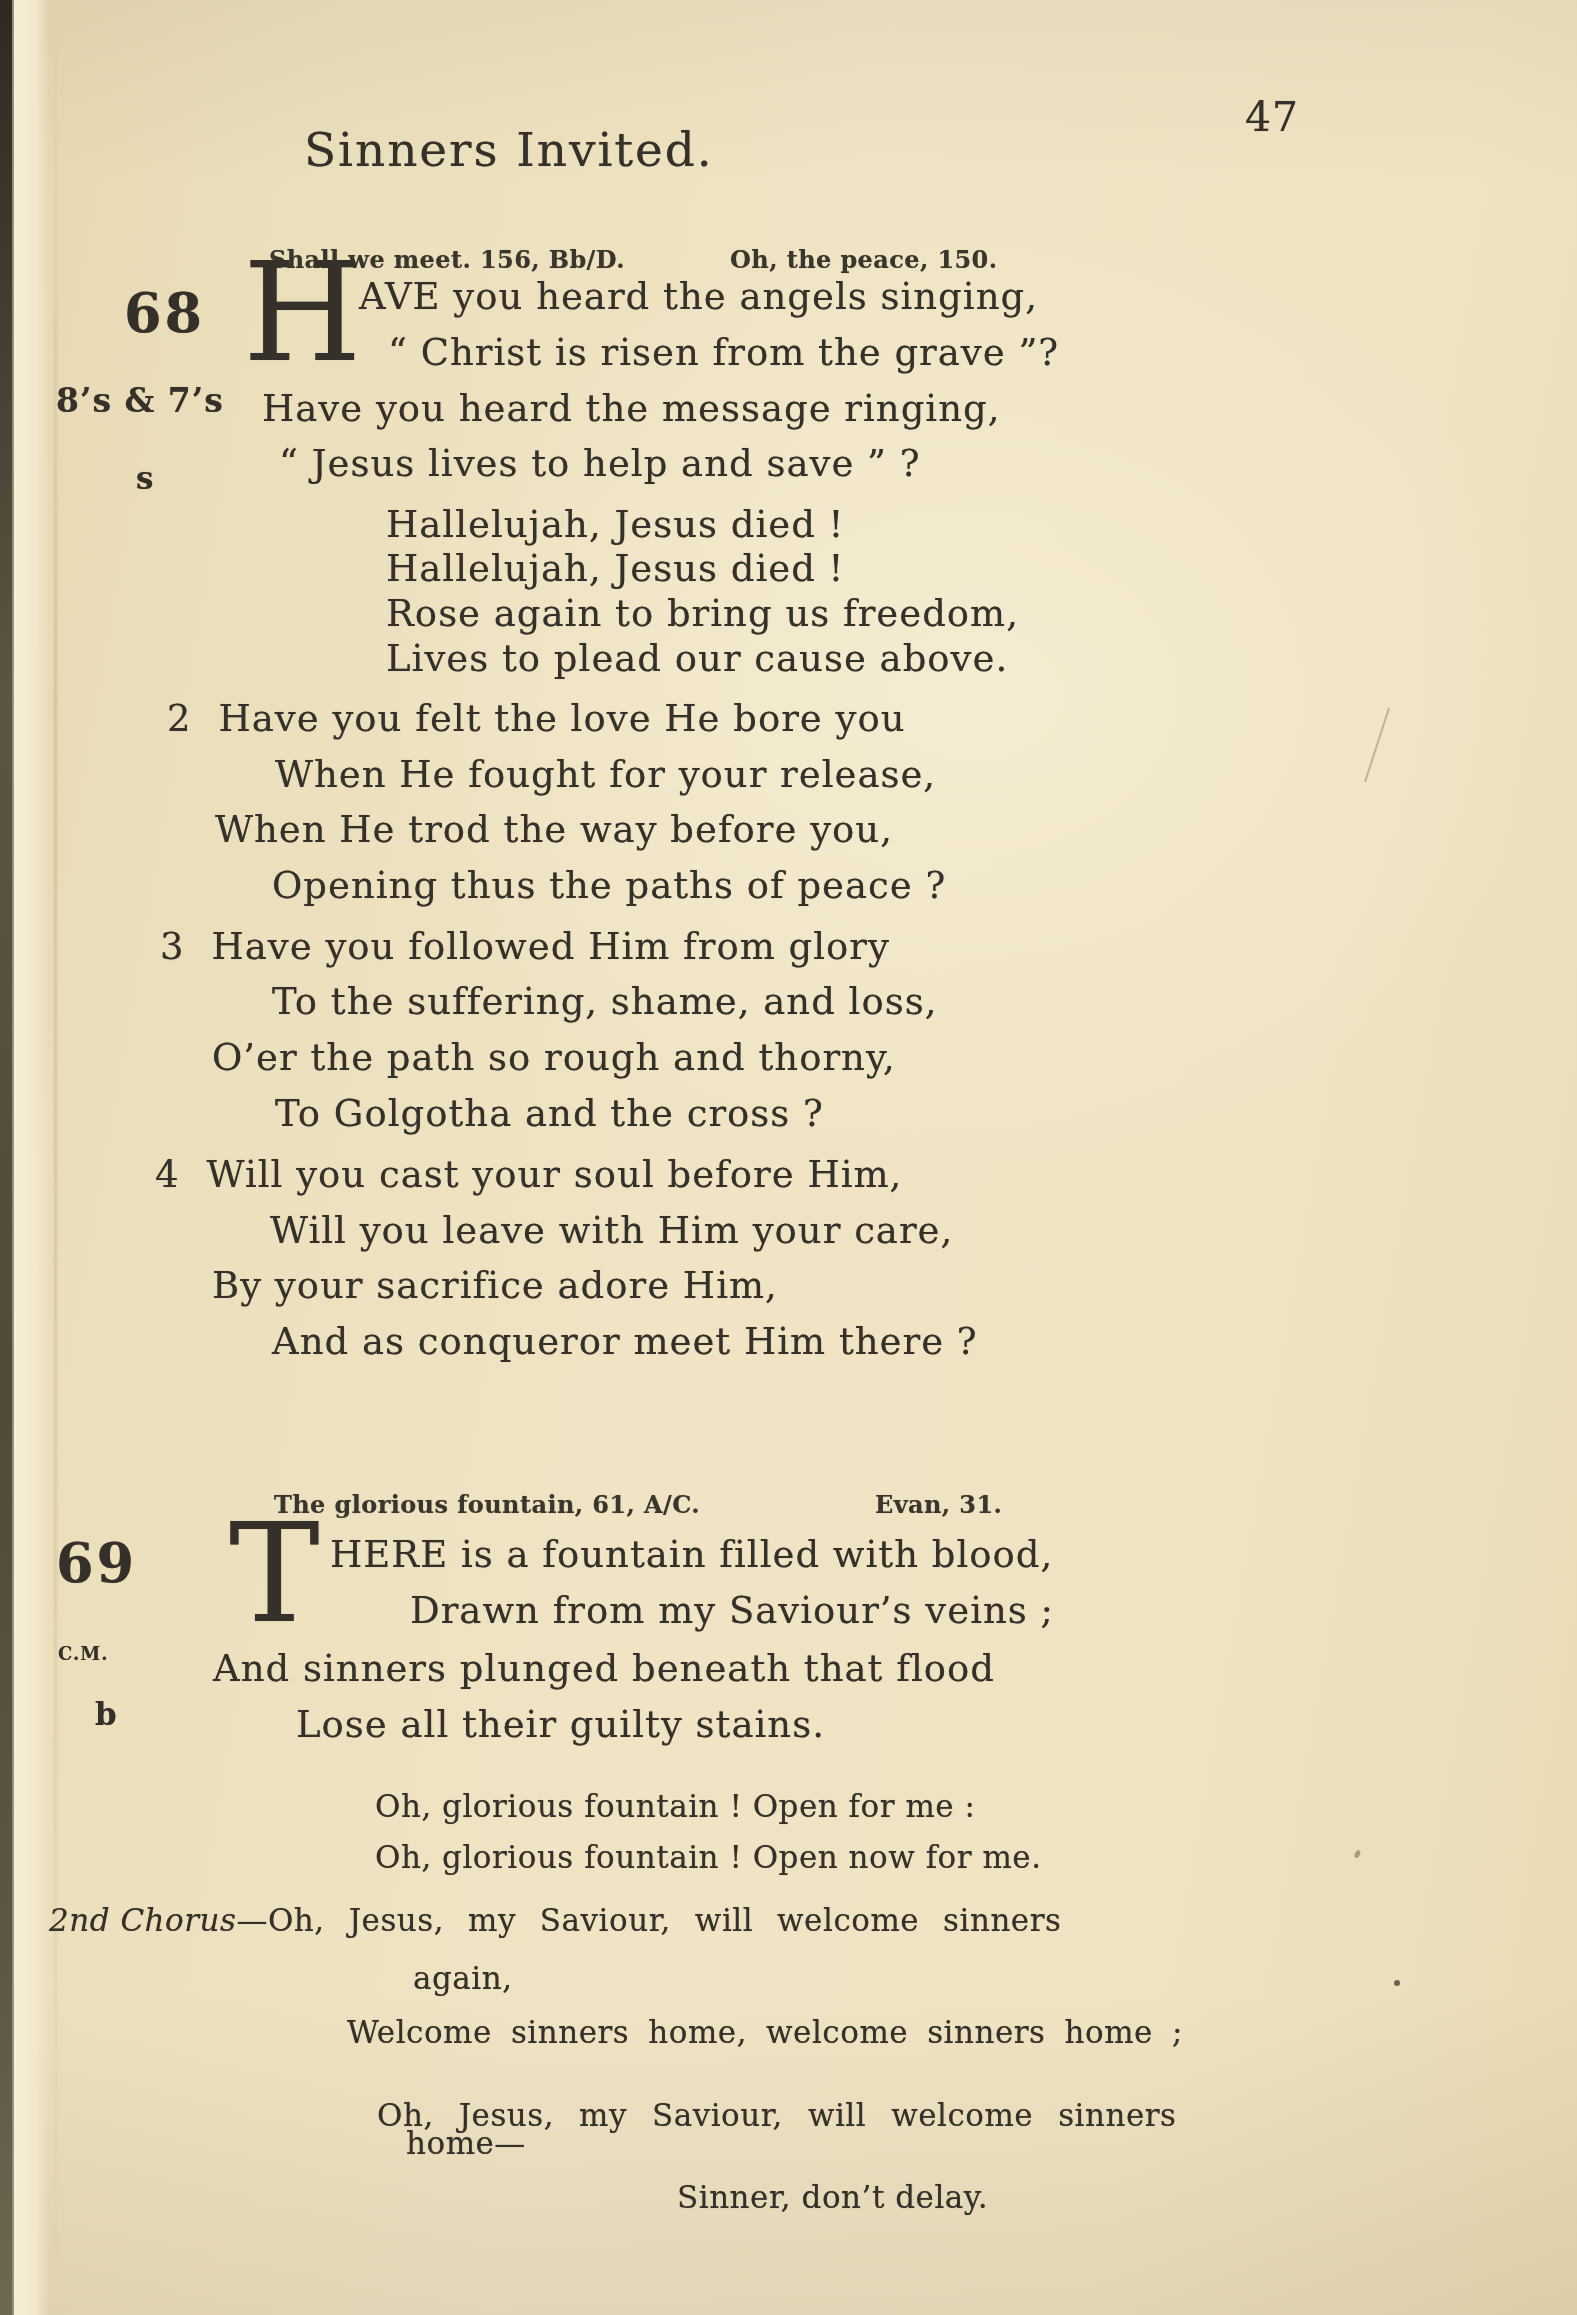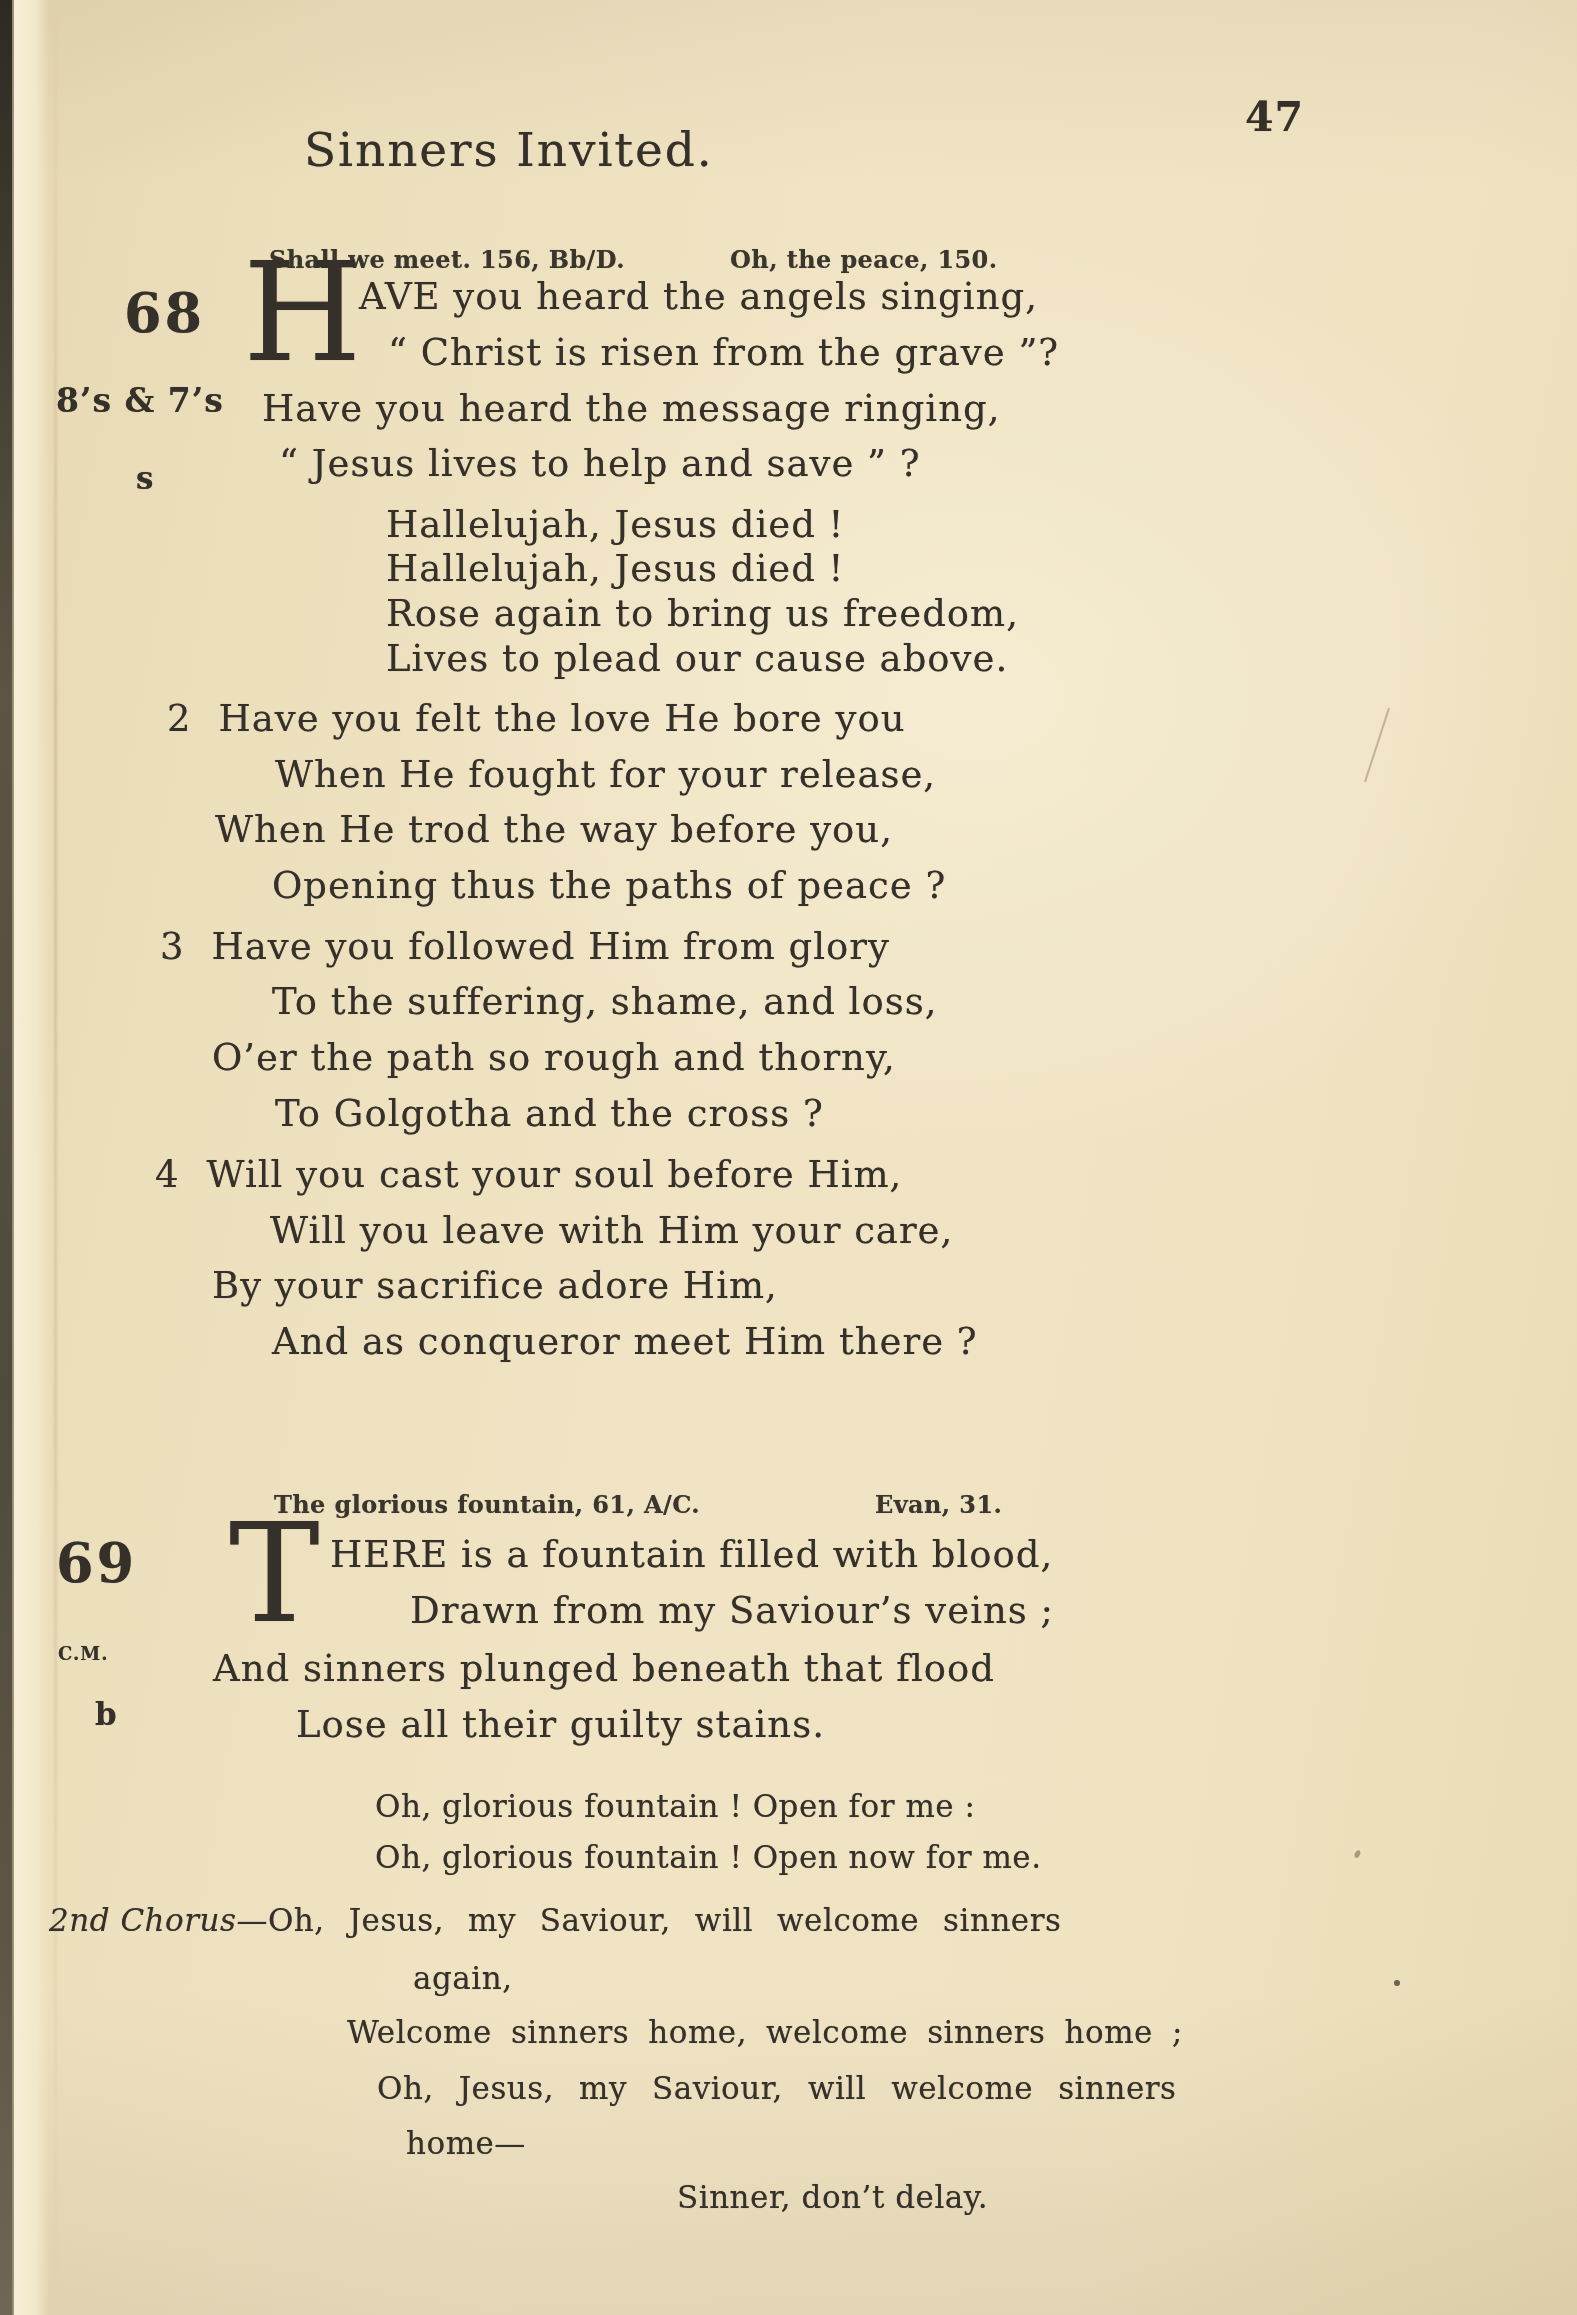--- a/index.html
+++ b/index.html
@@ -23,33 +23,33 @@
   .crease{position:absolute;left:54px;top:0;width:2.9px;height:100%;
     background:linear-gradient(to bottom,rgba(187,167,130,0),rgba(187,167,130,0.5) 30%,rgba(187,167,130,0.3) 70%,rgba(187,167,130,0));
     filter:blur(1px);}
   .scratch{position:absolute;left:1376px;top:706px;width:1.9px;height:78px;
     transform:rotate(18deg);background:rgba(140,115,85,0.45);border-radius:1.9px;}
   .speck1{position:absolute;left:1394px;top:1980px;width:5.8px;height:5.8px;border-radius:50%;background:rgba(62,58,48,0.75);}
   .speck2{position:absolute;left:1355px;top:1850px;width:4.9px;height:7.8px;border-radius:50%;background:rgba(95,85,65,0.5);transform:rotate(25deg);}
 
   .txt{position:absolute;white-space:nowrap;text-shadow:0 0 0.7px rgba(53,49,42,0.55);}
   .header{font-size:47px;letter-spacing:1.9px;margin-top:27px;}
-  .pagenum{font-size:41px;font-weight:bold;letter-spacing:1px;}
+  .pagenum{font-size:41px;font-weight:normal;letter-spacing:1px;}
   .tune{font-size:24px;font-weight:bold;letter-spacing:0.4px;color:#3a362e;}
   .hymnno{font-size:54px;font-weight:bold;letter-spacing:2.9px;}
   .meter{font-size:33px;font-weight:bold;letter-spacing:1px;}
   .mark{font-size:31px;font-weight:bold;}
   .cm{font-size:18px;font-weight:bold;letter-spacing:1px;text-align:right;}
   .body{font-size:37px;letter-spacing:1px;}
   .small{font-size:31px;letter-spacing:0.5px;}
   .dropcap{font-size:136px;line-height:1;letter-spacing:0;}
   .numline{display:inline-flex;gap:27px;}
   .ws14{word-spacing:13.6px;}
   .ws9{word-spacing:8.7px;}
-  .ws15{word-spacing:14.6px;}
+  .ws15{word-spacing:14.6px;margin-top:27px;}
   .lbl-italic{font-style:italic;}
 </style>
 </head>
 <body>
 
 <div class="page">
 
   <div class="edge-dark"></div>
   <div class="edge-mid"></div>
   <div class="edge-light"></div>

